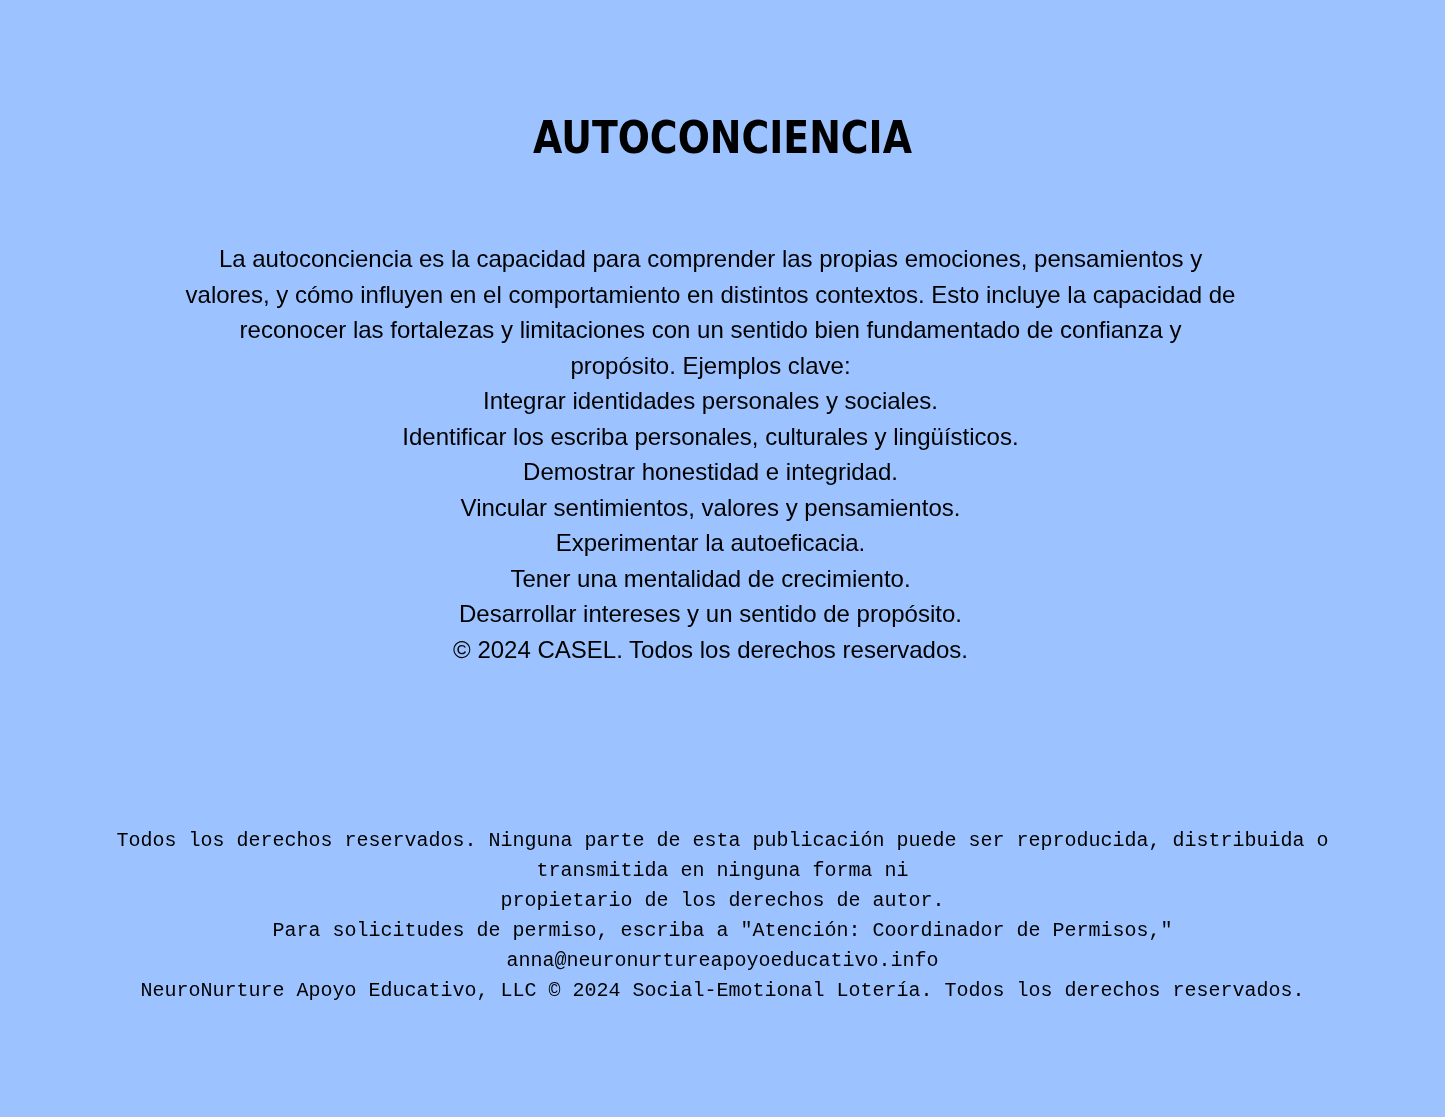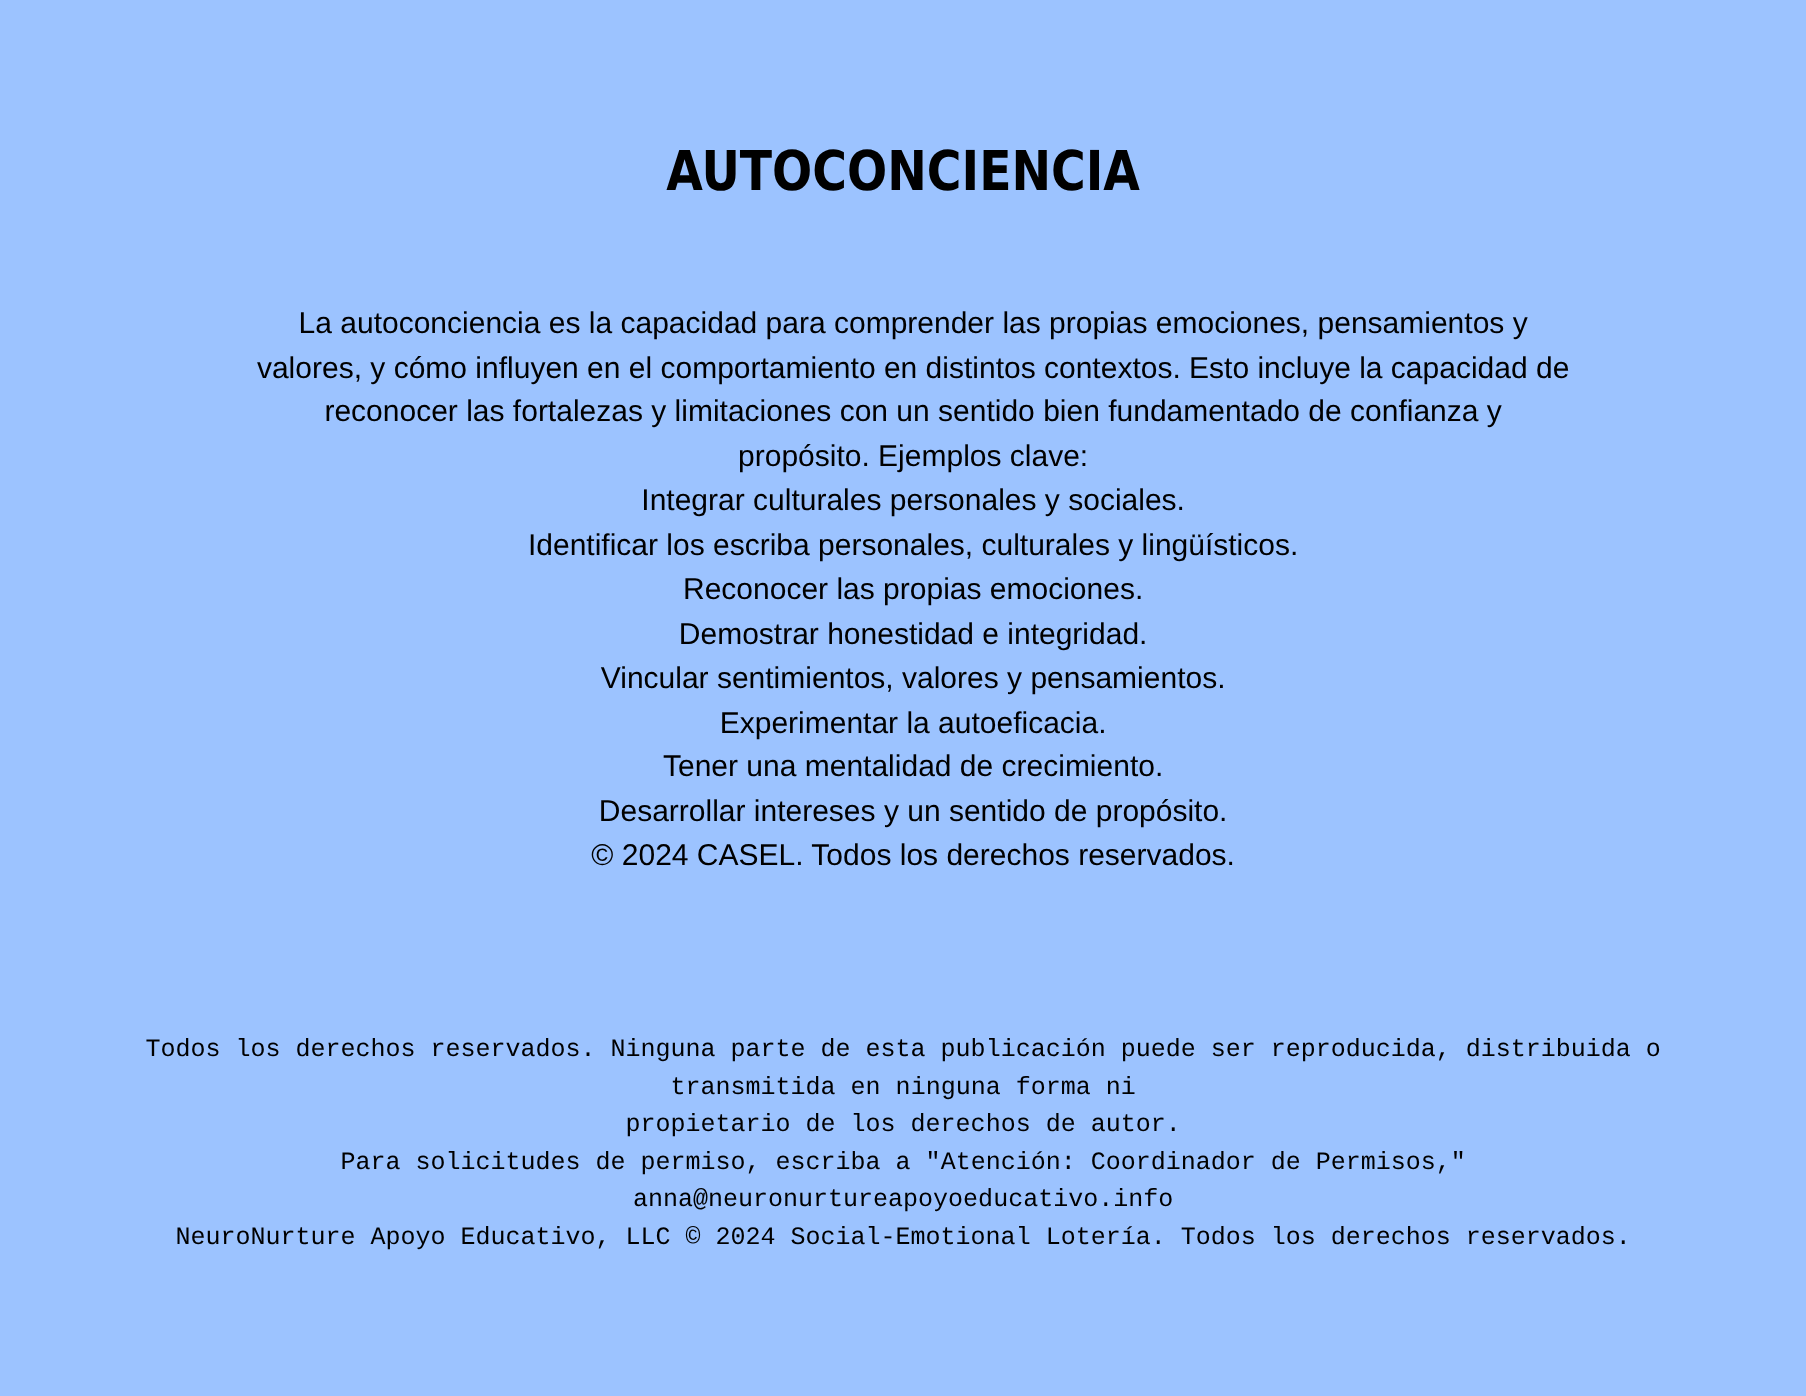--- a/index.html
+++ b/index.html
@@ -31,21 +31,21 @@
       font-weight: bold;
       font-size: 44px;
       line-height: 60px;
       letter-spacing: 0px;
       transform: scaleX(0.86);
       transform-origin: center;
     }
     .body-text {
       position: absolute;
       top: 241px;
-      left: 168px;
+      left: 148px;
       width: 1125px;
       text-align: center;
       font-family: "Liberation Sans", sans-serif;
       font-size: 24px;
       line-height: 35.5px;
     }
     .body-text p {
       margin: 0;
     }
     .legal {
@@ -68,23 +68,22 @@
 <div class="page">
 
   <h1 class="title" style="margin:0;">AUTOCONCIENCIA</h1>
 
   <div class="body-text">
     <p>La autoconciencia es la capacidad para comprender las propias emociones, pensamientos y</p>
     <p>valores, y cómo influyen en el comportamiento en distintos contextos. Esto incluye la capacidad de</p>
     <p>reconocer las fortalezas y limitaciones con un sentido bien fundamentado de confianza y</p>
     <p>propósito. Ejemplos clave:</p>
 
-    <p>Integrar culturales personales y sociales.</p>
+    <p>Integrar identidades personales y sociales.</p>
     <p>Identificar los escriba personales, culturales y lingüísticos.</p>
-    <p>Reconocer las propias emociones.</p>
     <p>Demostrar honestidad e integridad.</p>
     <p>Vincular sentimientos, valores y pensamientos.</p>
     <p>Experimentar la autoeficacia.</p>
     <p>Tener una mentalidad de crecimiento.</p>
     <p>Desarrollar intereses y un sentido de propósito.</p>
 
     <p>© 2024 CASEL. Todos los derechos reservados.</p>
   </div>
 
   <div class="legal">

